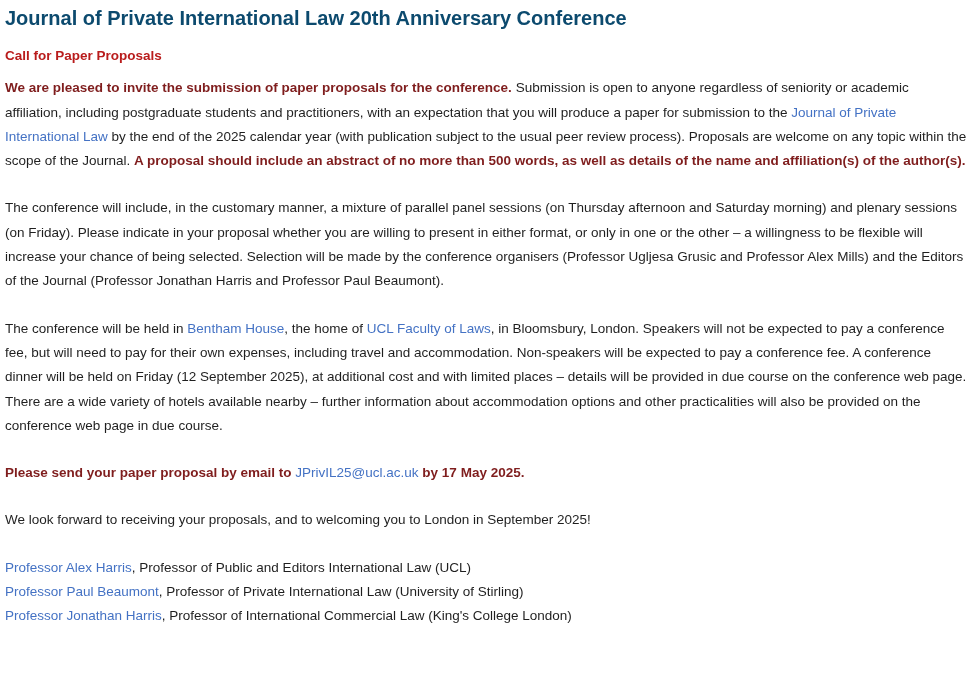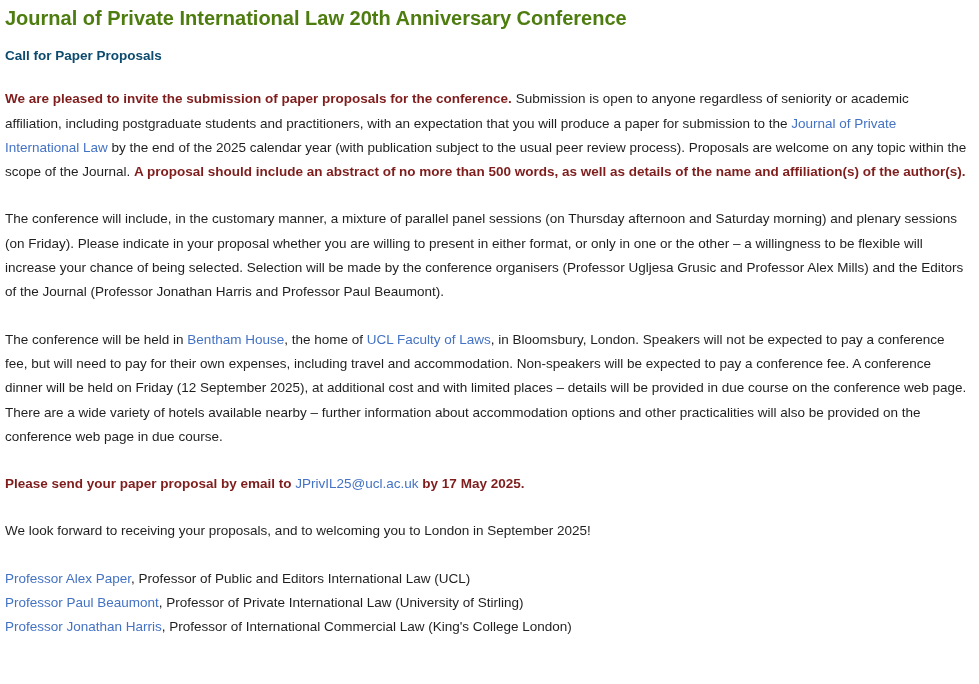--- a/index.html
+++ b/index.html
@@ -11,29 +11,29 @@
     color: #1f1f1f;
     overflow: hidden;
   }
   .doc {
     padding: 6px 12px 0 5px;
   }
   h1.page-title {
     font-size: 20px;
     line-height: 24px;
     font-weight: bold;
-    color: #4d7c0f;
+    color: #0c4a6e;
     margin: 0 0 14px 0;
   }
   .subtitle {
     font-size: 13.5px;
     line-height: 24.3px;
     font-weight: bold;
-    color: #0c4a6e;
-    margin: 0 0 19px 0;
+    color: #b91c1c;
+    margin: 0 0 8px 0;
   }
   p.para {
     font-size: 13.5px;
     line-height: 24.3px;
     margin: 0 0 23px 0;
   }
   .signatures {
     font-size: 13.5px;
     line-height: 24.3px;
     margin: 0;
@@ -53,17 +53,17 @@
   <h1 class="page-title">Journal of Private International Law 20th Anniversary Conference</h1>
   <div class="subtitle">Call for Paper Proposals</div>
 
   <p class="para"><span class="b">We are pleased to invite the submission of paper proposals for the conference.</span><span> Submission is open to anyone regardless of seniority or academic affiliation, including postgraduate students and practitioners, with an expectation that you will produce a paper for submission to the </span><a class="link">Journal of Private International Law</a><span> by the end of the 2025 calendar year (with publication subject to the usual peer review process). Proposals are welcome on any topic within the scope of the Journal. </span><span class="b">A proposal should include an abstract of no more than 500 words, as well as details of the name and affiliation(s) of the author(s).</span></p>
   <p class="para"><span>The conference will include, in the customary manner, a mixture of parallel panel sessions (on Thursday afternoon and Saturday morning) and plenary sessions (on Friday). Please indicate in your proposal whether you are willing to present in either format, or only in one or the other – a willingness to be flexible will increase your chance of being selected. Selection will be made by the conference organisers (Professor Ugljesa Grusic and Professor Alex Mills) and the Editors of the Journal (Professor Jonathan Harris and Professor Paul Beaumont).</span></p>
   <p class="para"><span>The conference will be held in </span><a class="link">Bentham House</a><span>, the home of </span><a class="link">UCL Faculty of Laws</a><span>, in Bloomsbury, London. Speakers will not be expected to pay a conference fee, but will need to pay for their own expenses, including travel and accommodation. Non-speakers will be expected to pay a conference fee. A conference dinner will be held on Friday (12 September 2025), at additional cost and with limited places – details will be provided in due course on the conference web page. There are a wide variety of hotels available nearby – further information about accommodation options and other practicalities will also be provided on the conference web page in due course.</span></p>
   <p class="para"><span class="b">Please send your paper proposal by email to </span><a class="link">JPrivIL25@ucl.ac.uk</a><span class="b"> by 17 May 2025.</span></p>
   <p class="para"><span>We look forward to receiving your proposals, and to welcoming you to London in September 2025!</span></p>
 
   <div class="signatures">
-    <div class="sig-line"><a class="link">Professor Alex Paper</a><span>, Professor of Public and Editors International Law (UCL)</span></div>
+    <div class="sig-line"><a class="link">Professor Alex Harris</a><span>, Professor of Public and Editors International Law (UCL)</span></div>
     <div class="sig-line"><a class="link">Professor Paul Beaumont</a><span>, Professor of Private International Law (University of Stirling)</span></div>
     <div class="sig-line"><a class="link">Professor Jonathan Harris</a><span>, Professor of International Commercial Law (King's College London)</span></div>
   </div>
 </div>
 
 </body></html>

